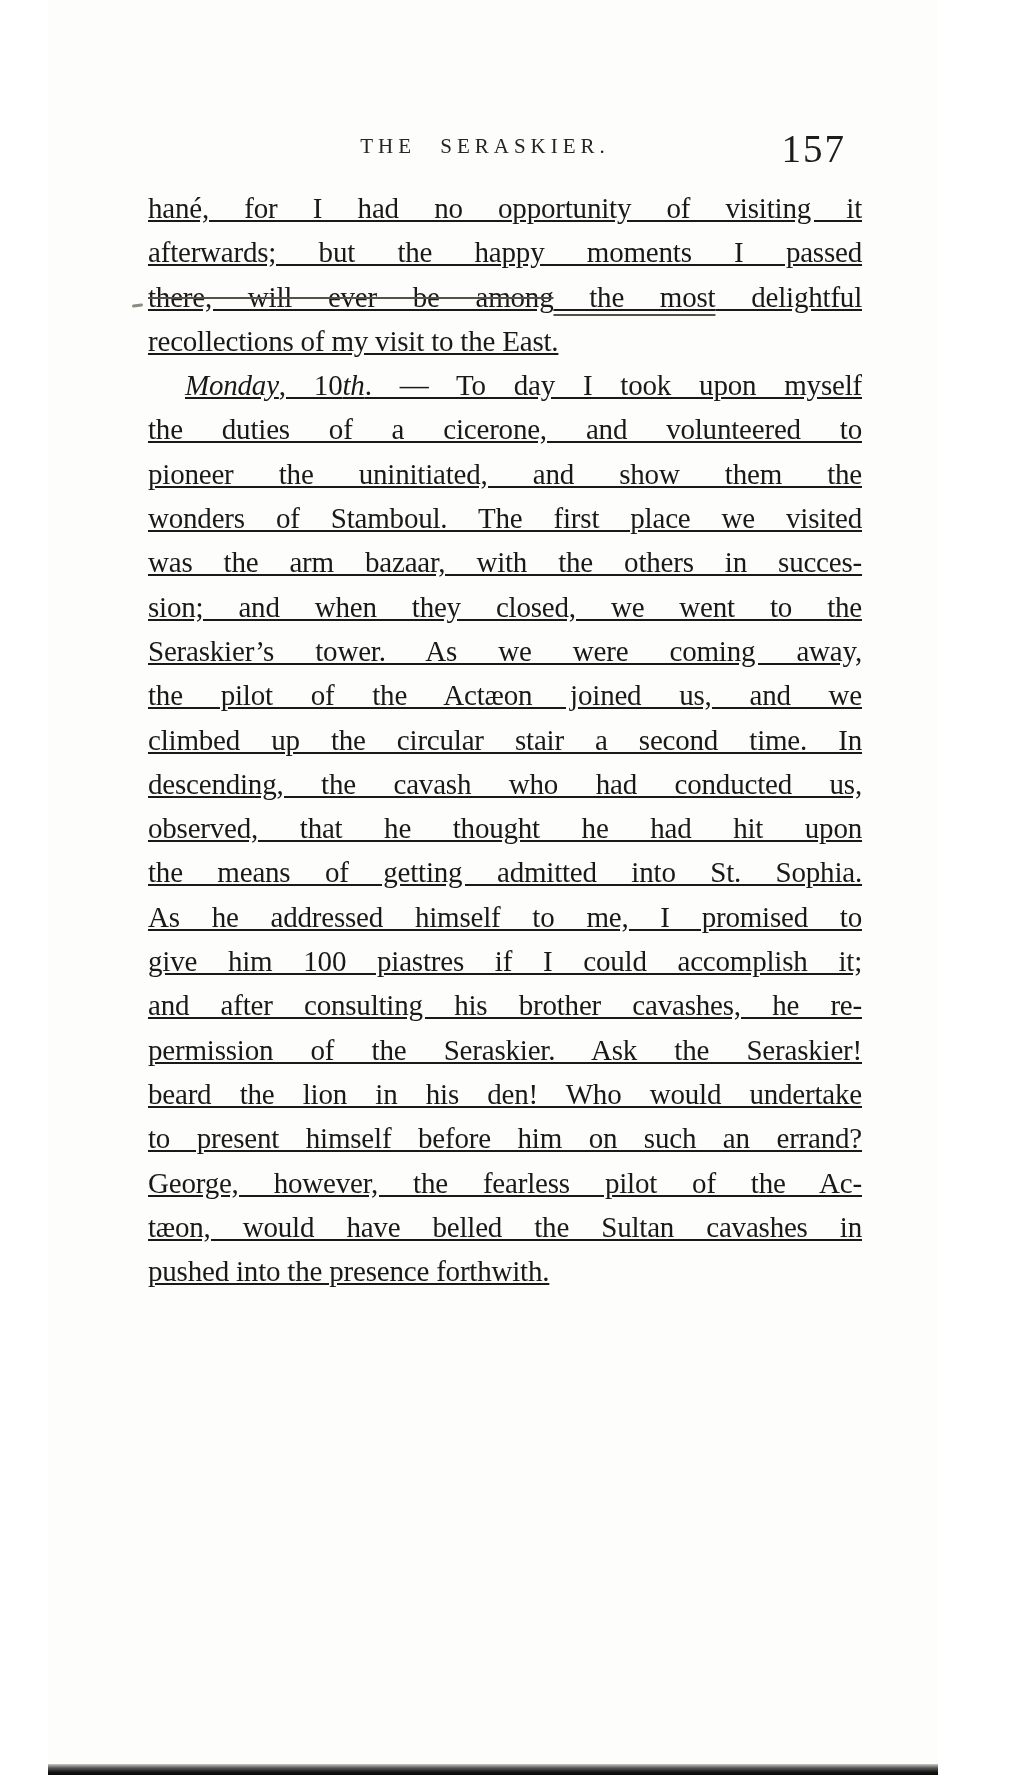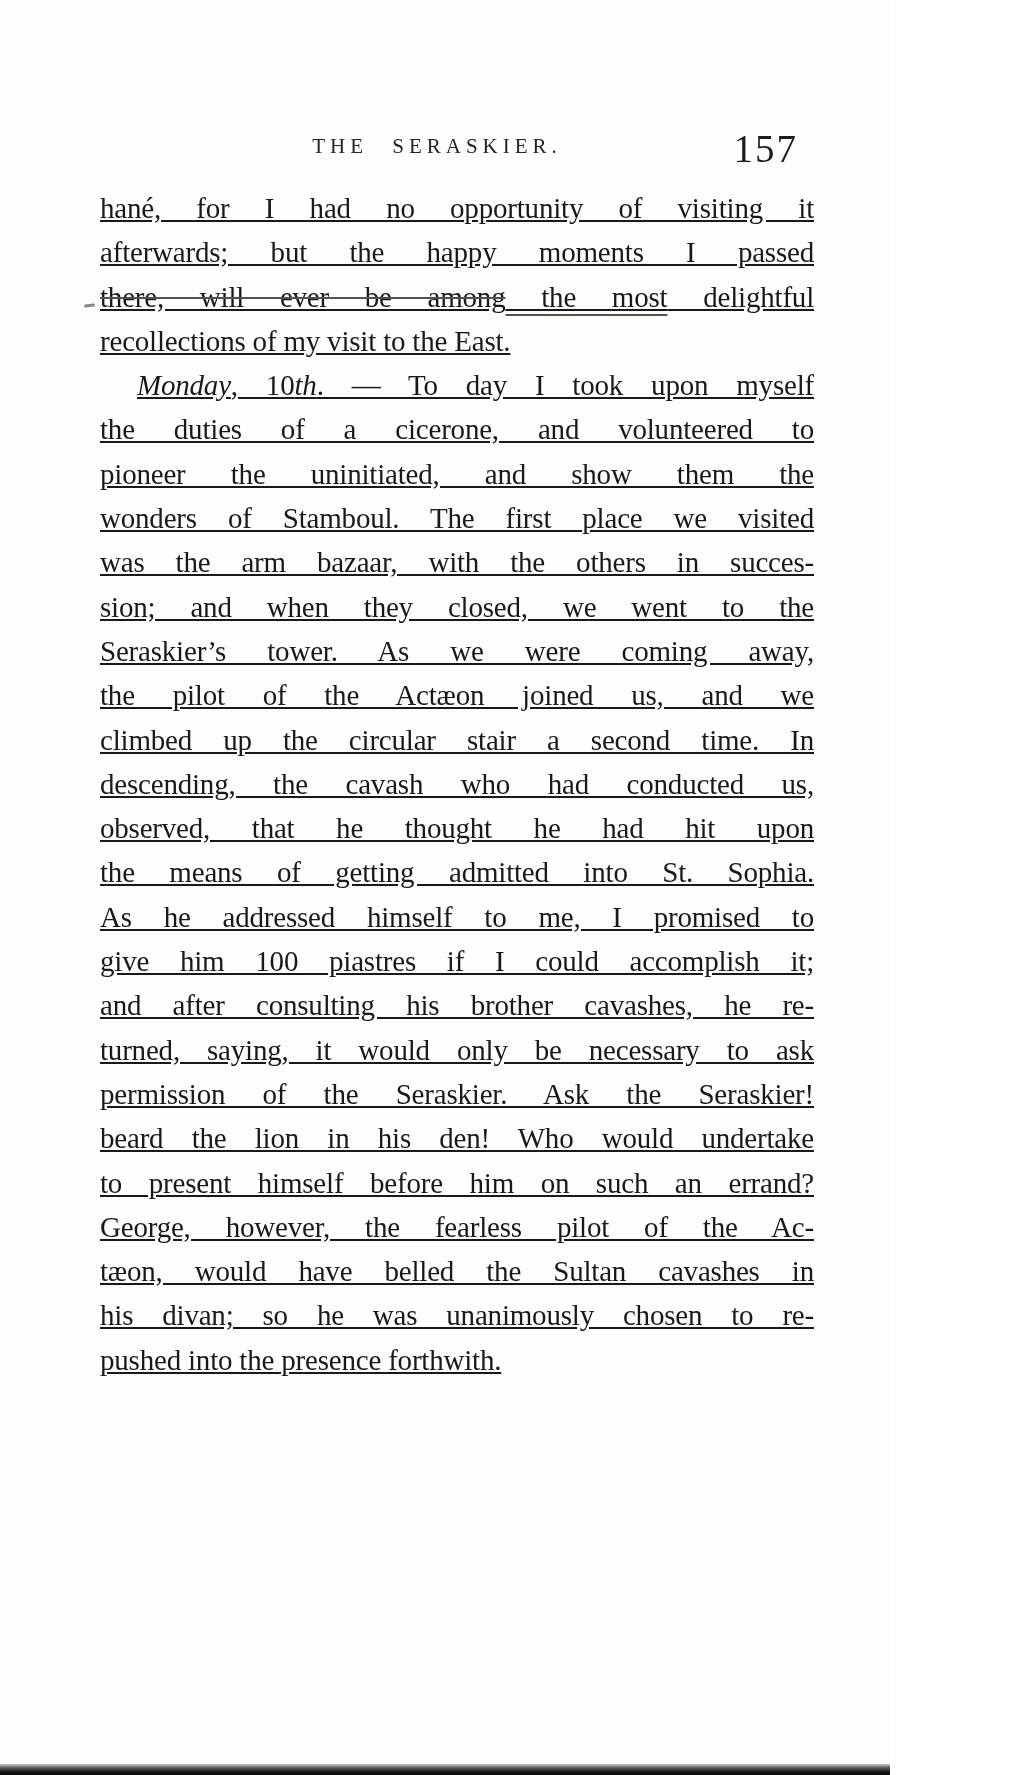--- a/index.html
+++ b/index.html
@@ -6,20 +6,21 @@
   * { margin: 0; padding: 0; box-sizing: border-box; }
   html, body { background: #ffffff; }
   .page {
     position: relative;
     width: 890px;
     height: 1775px;
     background: #fdfdfb;
     font-family: "Liberation Serif", "DejaVu Serif", serif;
     color: #1b1b1b;
     overflow: hidden;
+    margin-left: 48px;
   }
   .running-header {
     position: absolute;
     top: 128px;
     left: 100px;
     width: 714px;
     height: 42px;
   }
   .header-title {
     position: absolute;
@@ -116,25 +117,23 @@
       <div class="line"><span>sion; and when they closed, we went to the</span></div>
       <div class="line"><span>Seraskier’s tower. As we were coming away,</span></div>
       <div class="line"><span>the pilot of the Actæon joined us, and we</span></div>
       <div class="line"><span>climbed up the circular stair a second time. In</span></div>
       <div class="line"><span>descending, the cavash who had conducted us,</span></div>
       <div class="line"><span>observed, that he thought he had hit upon</span></div>
       <div class="line"><span>the means of getting admitted into St. Sophia.</span></div>
       <div class="line"><span>As he addressed himself to me, I promised to</span></div>
       <div class="line"><span>give him 100 piastres if I could accomplish it;</span></div>
       <div class="line"><span>and after consulting his brother cavashes, he re-</span></div>
-      <div class="line"><span>turned, saying, it would only be necessary to ask</span></div>
       <div class="line"><span>permission of the Seraskier. Ask the Seraskier!</span></div>
       <div class="line"><span>beard the lion in his den! Who would undertake</span></div>
       <div class="line"><span>to present himself before him on such an errand?</span></div>
       <div class="line"><span>George, however, the fearless pilot of the Ac-</span></div>
       <div class="line"><span>tæon, would have belled the Sultan cavashes in</span></div>
-      <div class="line"><span>his divan; so he was unanimously chosen to re-</span></div>
       <div class="line lastline"><span>pushed into the presence forthwith.</span></div>
     </div>
 
   <div class="bottom-strip"></div>
 
 </div>
 
 </body></html>

